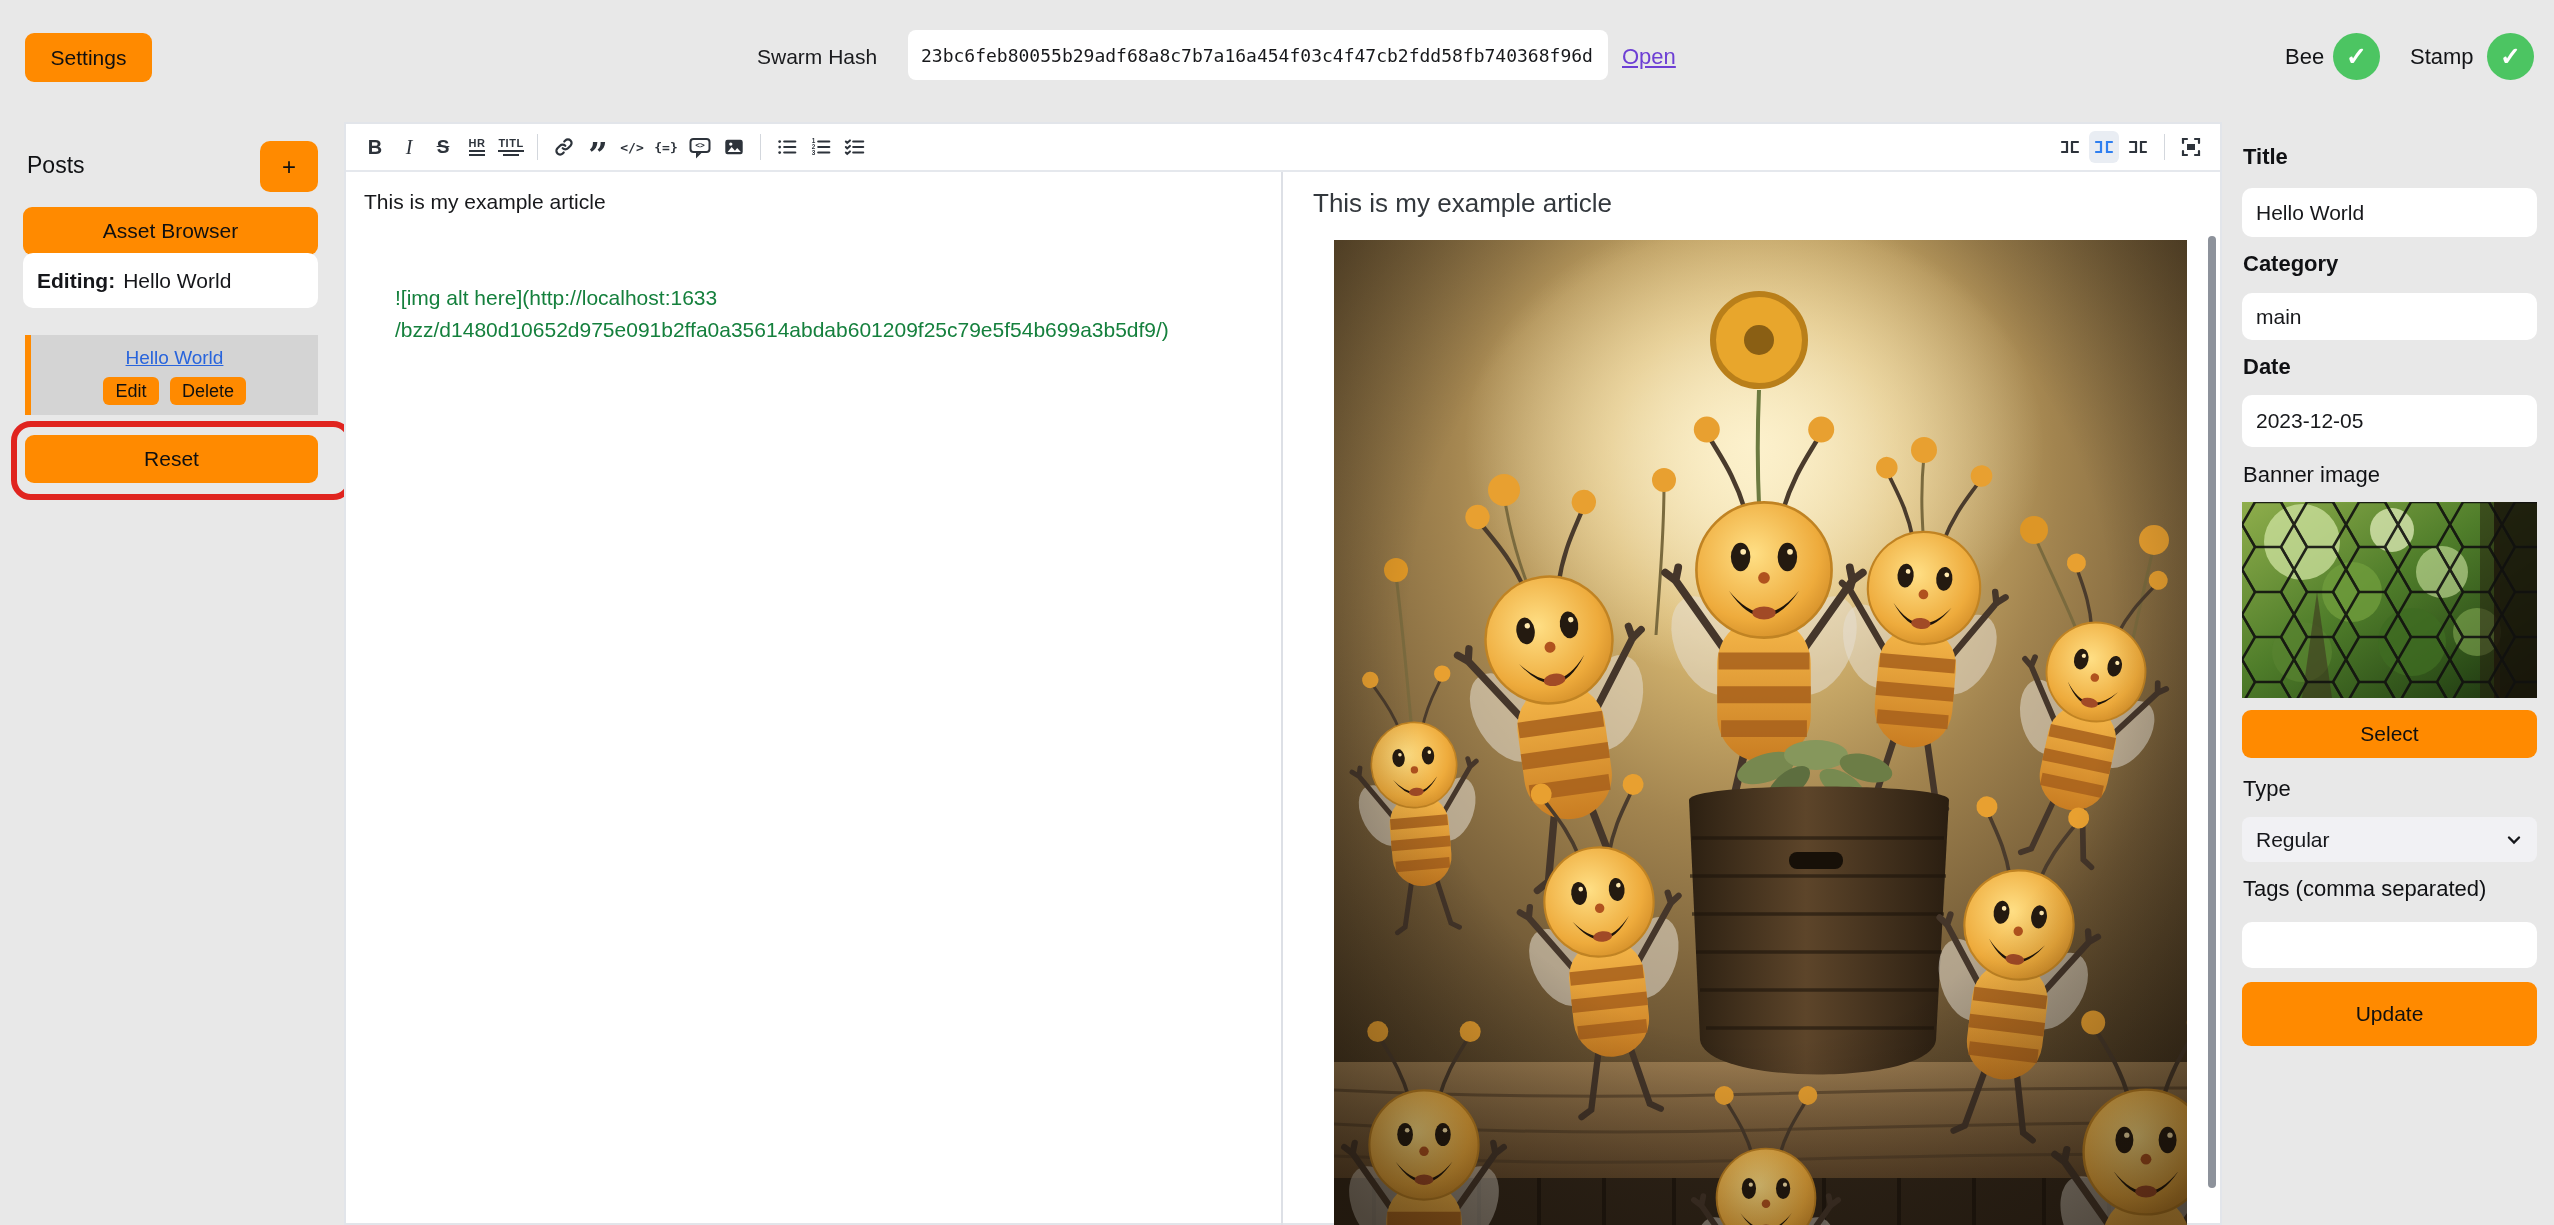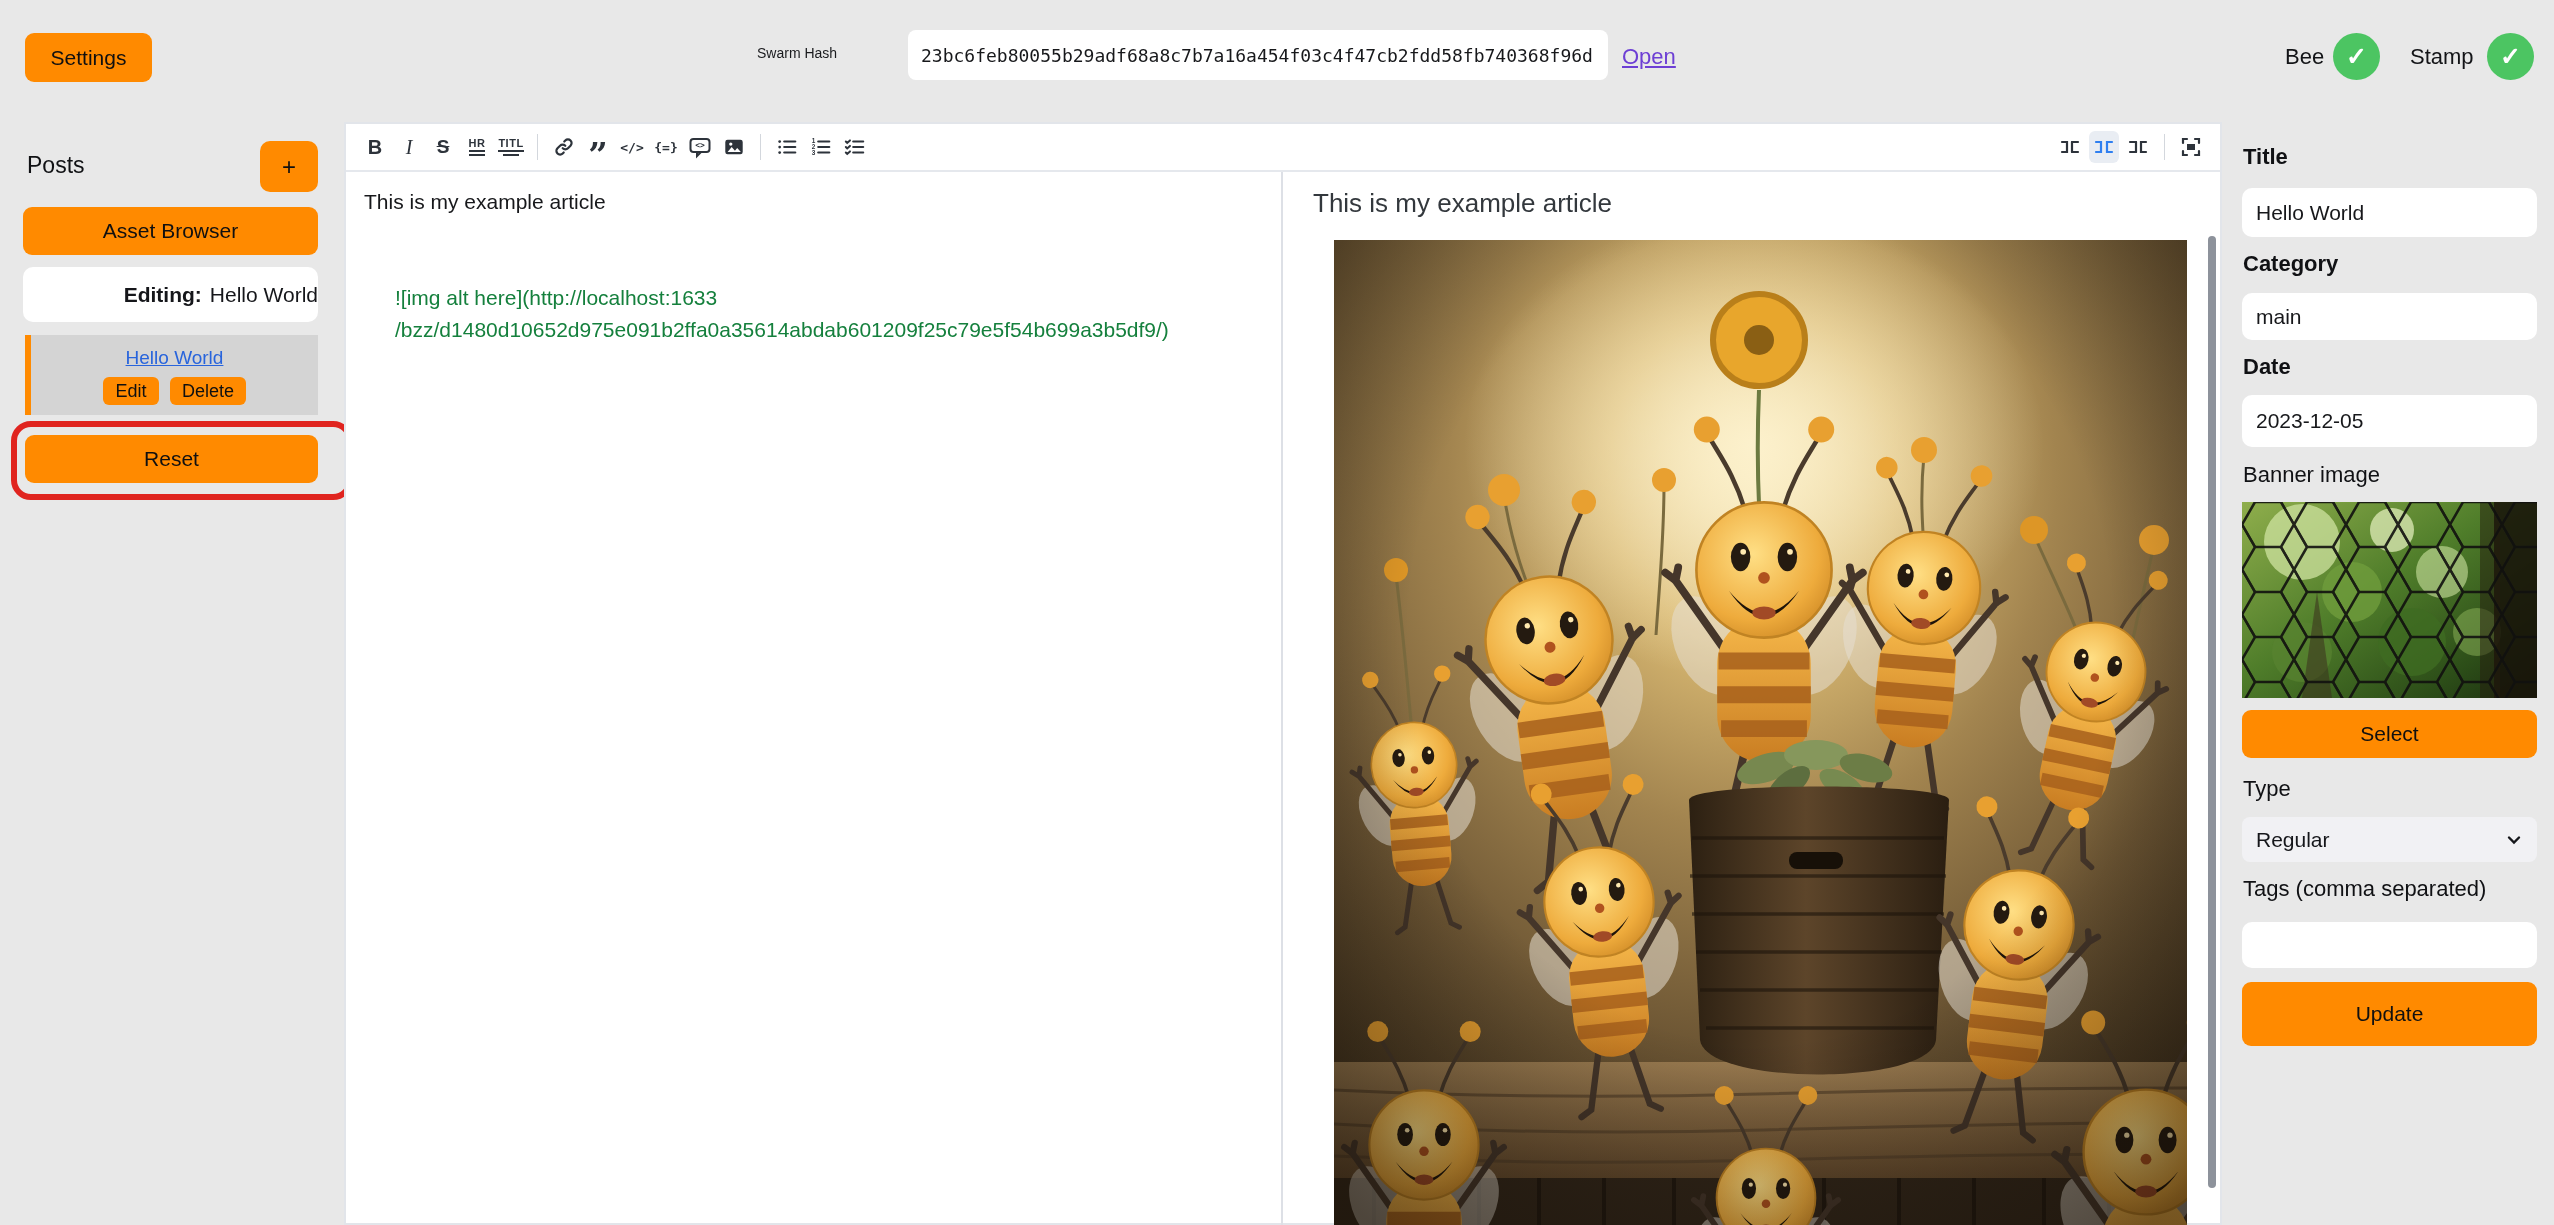--- a/index.html
+++ b/index.html
@@ -5,35 +5,35 @@
   html,body{margin:0;padding:0;}
   body{font-family:"Liberation Sans", sans-serif; background:#e8e8e8;}
   #app{position:relative;width:2554px;height:1225px;overflow:hidden;background:#e8e8e8;color:#15161a;}
 
   .btn{display:flex;align-items:center;justify-content:center;background:#ff8a00;color:#101010;
        border-radius:9px;cursor:pointer;font-family:"Liberation Sans",sans-serif;}
   .abs{position:absolute;}
 
   
   #settings-btn{left:25px;top:33px;width:127px;height:49px;font-size:21px;}
-  #swarm-label{left:757px;top:45px;font-size:14px;color:#1a1b1e;}
+  #swarm-label{left:757px;top:45px;font-size:21px;color:#1a1b1e;}
   #hash-input{left:908px;top:30px;width:700px;height:50px;background:#fff;border:none;border-radius:8px;
       font-family:"DejaVu Sans Mono","Liberation Mono",monospace;font-size:18px;color:#17181b;
       padding:16px 13px;box-sizing:border-box;outline:none;white-space:nowrap;overflow:hidden;}
   #open-link{left:1622px;top:44px;font-size:22px;color:#6d3fd4;text-decoration:underline;cursor:pointer;}
   .status-lbl{top:44px;font-size:22px;color:#131417;}
   .status-check{top:33px;width:47px;height:47px;border-radius:50%;background:#4cc562;color:#fff;
       display:flex;align-items:center;justify-content:center;font-size:25px;font-weight:bold;}
 
   
   #posts-label{left:27px;top:152px;font-size:23px;font-weight:500;color:#101114;}
   #add-btn{left:260px;top:141px;width:58px;height:51px;font-size:24px;border-radius:10px;}
   #asset-browser-btn{left:23px;top:207px;width:295px;height:48px;font-size:21px;}
-  #editing-card{left:23px;top:267px;width:295px;height:55px;background:#fff;border-radius:10px;
-      display:flex;align-items:center;padding-left:14px;box-sizing:border-box;font-size:21px;justify-content:flex-end;}
+  #editing-card{left:23px;top:253px;width:295px;height:55px;background:#fff;border-radius:10px;
+      display:flex;align-items:center;padding-left:14px;box-sizing:border-box;font-size:21px;}
   #editing-card b{margin-right:8px;}
   #post-item{left:25px;top:335px;width:293px;height:80px;background:#d4d4d4;border-left:6px solid #ff8a00;
       box-sizing:border-box;display:flex;flex-direction:column;align-items:center;}
   #post-link{margin-top:12px;font-size:19px;color:#2864dc;text-decoration:underline;cursor:pointer;}
   #post-btn-row{display:flex;gap:11px;margin-top:8px;}
   #edit-btn{width:56px;height:28px;font-size:18px;border-radius:6px;}
   #delete-btn{width:76px;height:28px;font-size:18px;border-radius:6px;}
   #reset-btn{left:25px;top:435px;width:293px;height:48px;font-size:21px;}
   #reset-annotation{left:11px;top:421px;width:330px;height:67px;border:6px solid #e0241f;border-radius:20px;
       pointer-events:none;}

